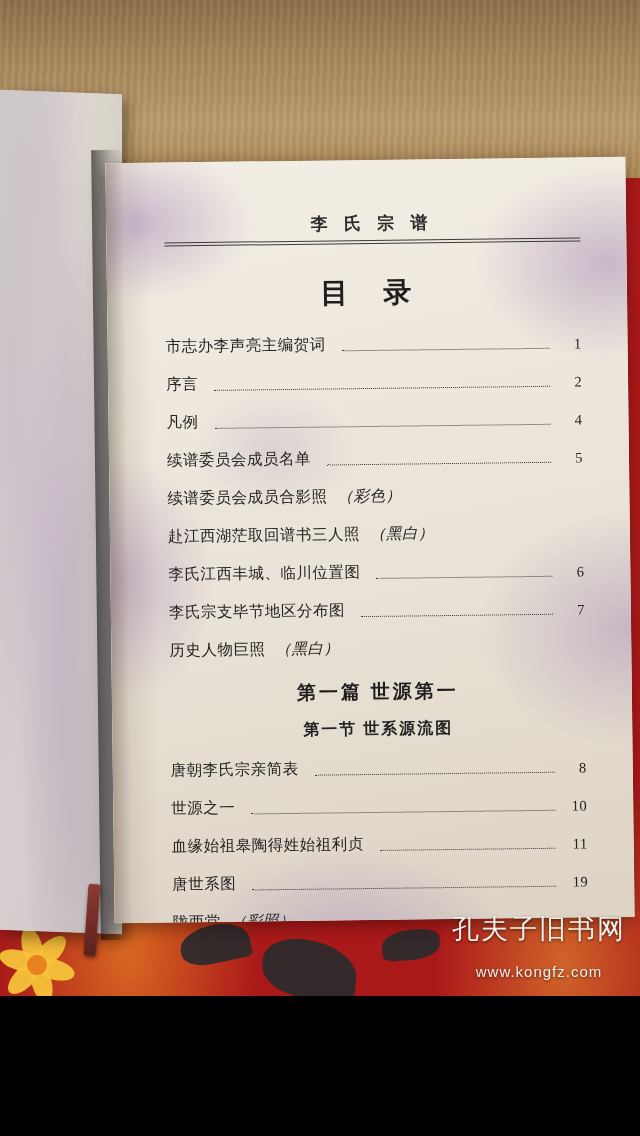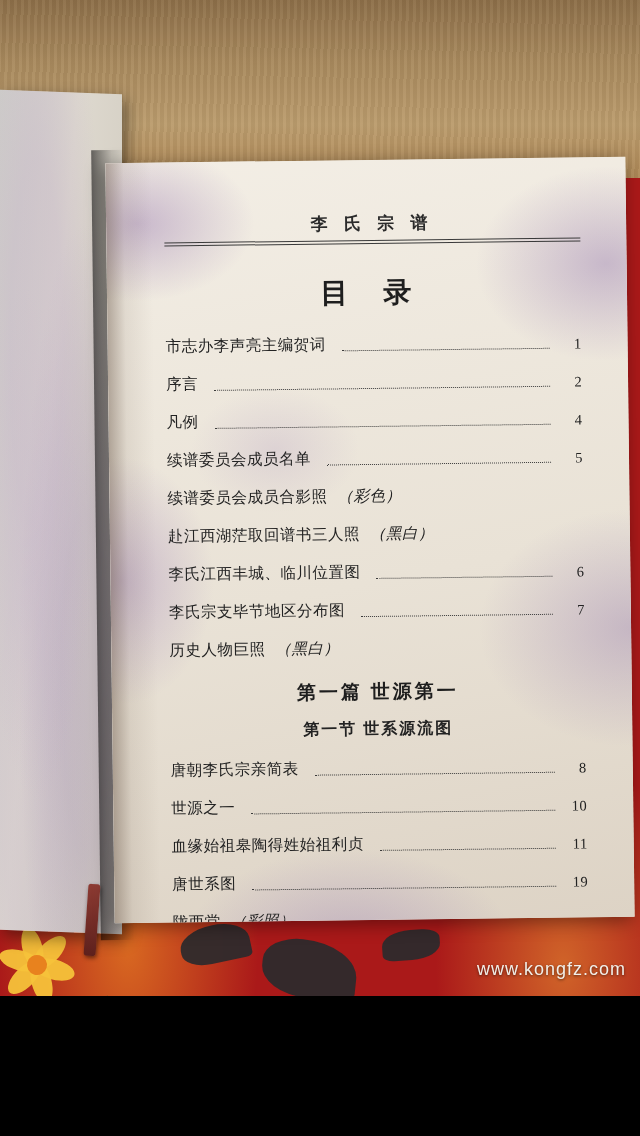--- a/index.html
+++ b/index.html
@@ -229,23 +229,23 @@
     text-align: center;
     color: #f2efe9;
     text-shadow: 0 1px 3px rgba(0,0,0,0.6);
   }
   .watermark .wm-main {
     font-size: 27px;
     letter-spacing: 2px;
     font-family: "Liberation Serif", serif;
   }
   .watermark .wm-url {
-    font-size: 18px;
+    font-size: 15px;
     letter-spacing: 1px;
-    margin-top: 2px;
+    margin-top: 16px;
     font-family: "Liberation Sans", sans-serif;
   }
 </style>
 </head>
 <body>
 
 <div id="photo">
 
   <div class="cloth"></div>
   <div class="cloth-top"></div>
@@ -383,16 +383,17 @@
       </div>
       <div class="entry no-page">
         <span class="label">陇西堂</span>
         <span class="note">（彩照）</span>
       </div>
 
     </div>
   </div>
 
   <div class="watermark">
+    <div class="wm-main">孔夫子旧书网</div>
     <div class="wm-url">www.kongfz.com</div>
   </div>
 
 </div>
 
 </body></html>

